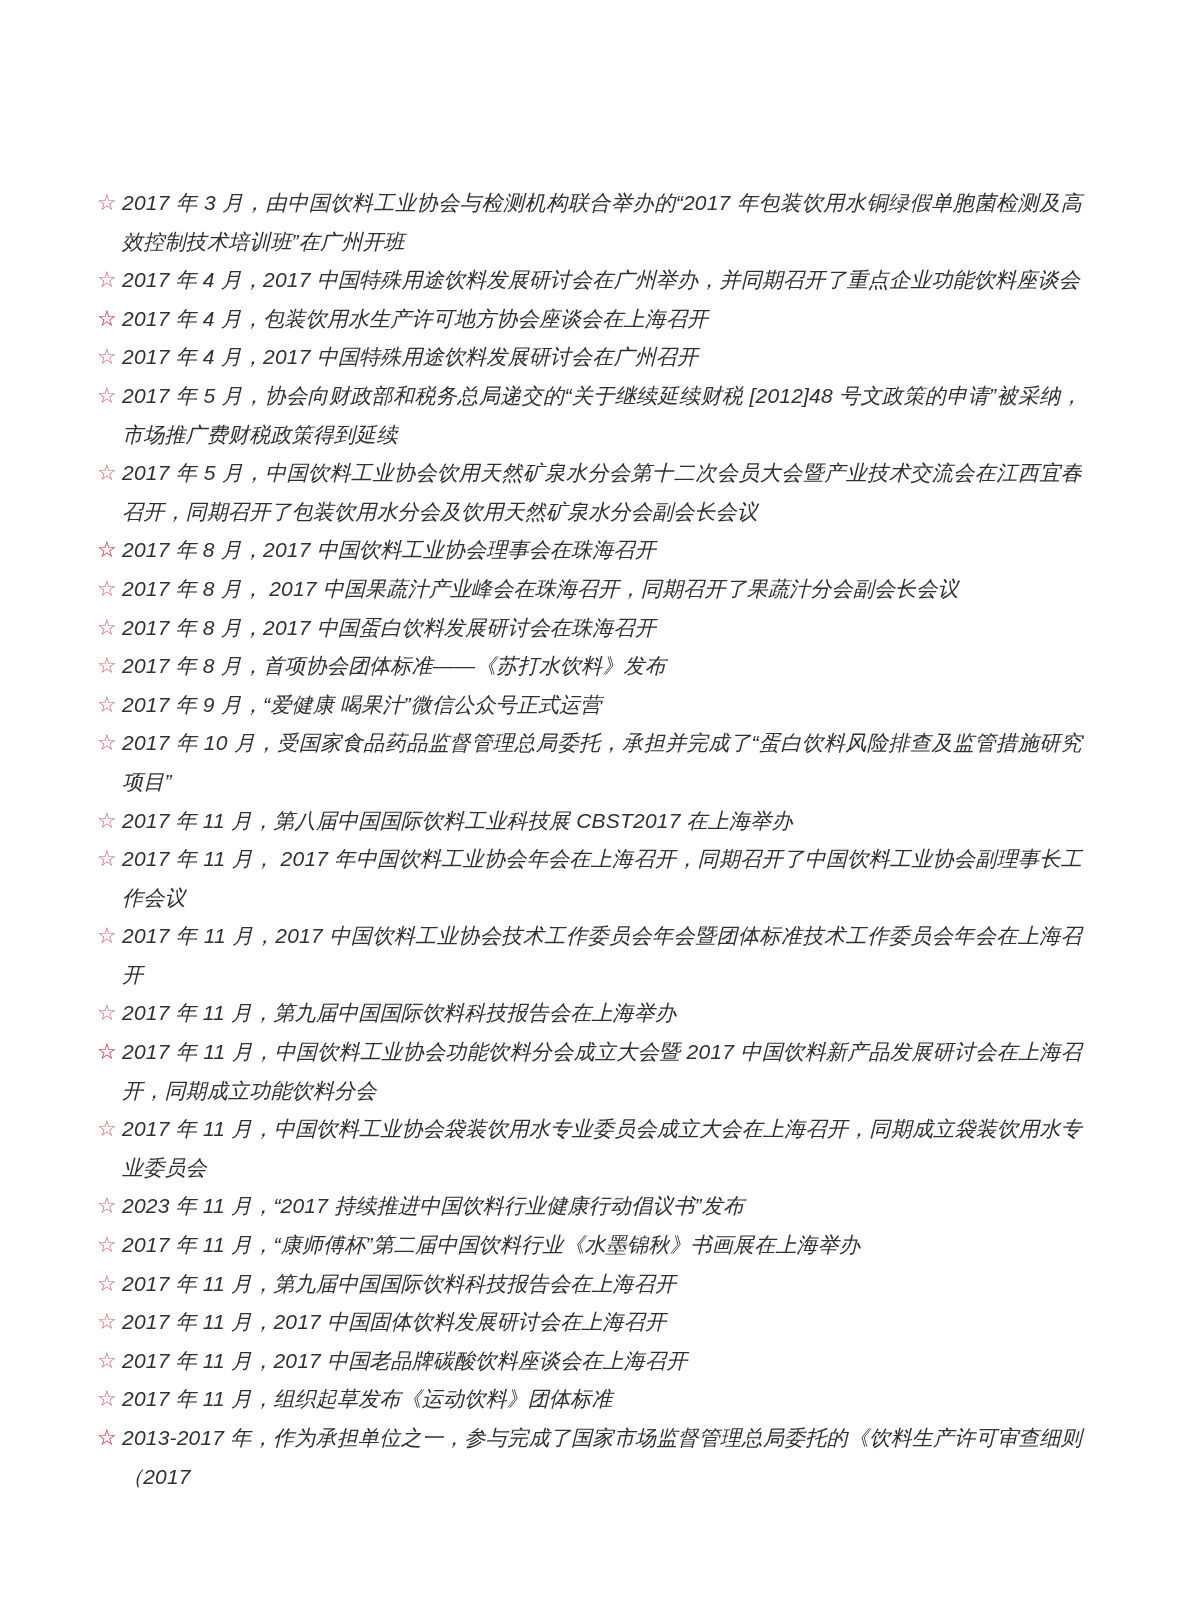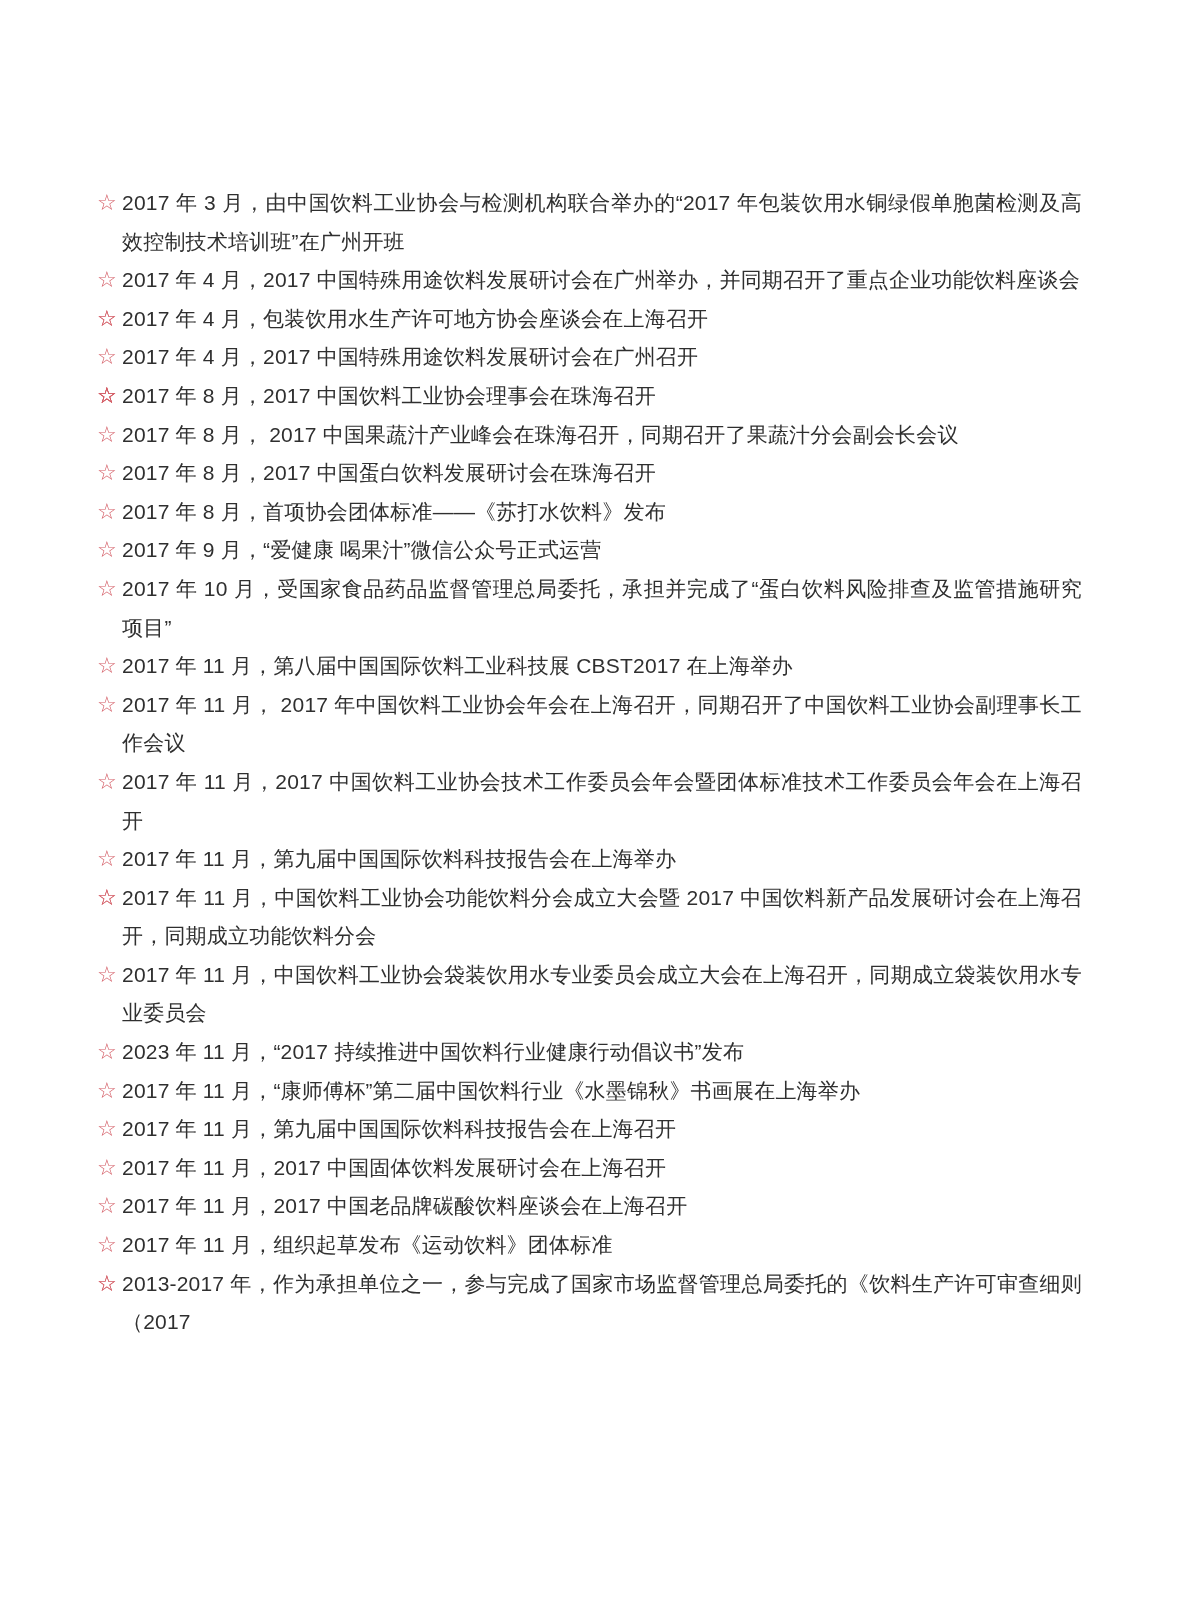--- a/index.html
+++ b/index.html
@@ -42,20 +42,21 @@
     left: -1px;
     top: 0;
     width: 22px;
     color: var(--bullet-color);
     font-size: 22px;
     line-height: 38.6px;
     text-align: left;
   }
   .entry-text {
     display: inline;
+    font-style: italic;
   }
 </style>
 </head>
 <body>
 
 <div class="page">
   <div class="event-list">
   <div class="entry">
     <span class="star">☆</span>
     <span class="entry-text">2017 年 3 月，由中国饮料工业协会与检测机构联合举办的“2017 年包装饮用水铜绿假单胞菌检测及高效控制技术培训班”在广州开班</span>
@@ -75,24 +76,26 @@
     <span class="entry-text">2017 年 4 月，包装饮用水生产许可地方协会座谈会在上海召开</span>
   </div>
 
   <div class="entry">
     <span class="star">☆</span>
     <span class="entry-text">2017 年 4 月，2017 中国特殊用途饮料发展研讨会在广州召开</span>
   </div>
 
   <div class="entry">
     <span class="star">☆</span>
-  </div>
-
-  <div class="entry">
-    <span class="star">☆</span>
+    <span class="entry-text">2017 年 5 月，协会向财政部和税务总局递交的“关于继续延续财税 [2012]48 号文政策的申请”被采纳，市场推广费财税政策得到延续</span>
+  </div>
+
+  <div class="entry">
+    <span class="star">☆</span>
+    <span class="entry-text">2017 年 5 月，中国饮料工业协会饮用天然矿泉水分会第十二次会员大会暨产业技术交流会在江西宜春召开，同期召开了包装饮用水分会及饮用天然矿泉水分会副会长会议</span>
   </div>
 
   <div class="entry">
     <span class="star">☆</span>
   </div>
 
   <div class="entry">
     <span class="star">☆</span>
     <span class="entry-text">2017 年 8 月，2017 中国饮料工业协会理事会在珠海召开</span>
   </div>

